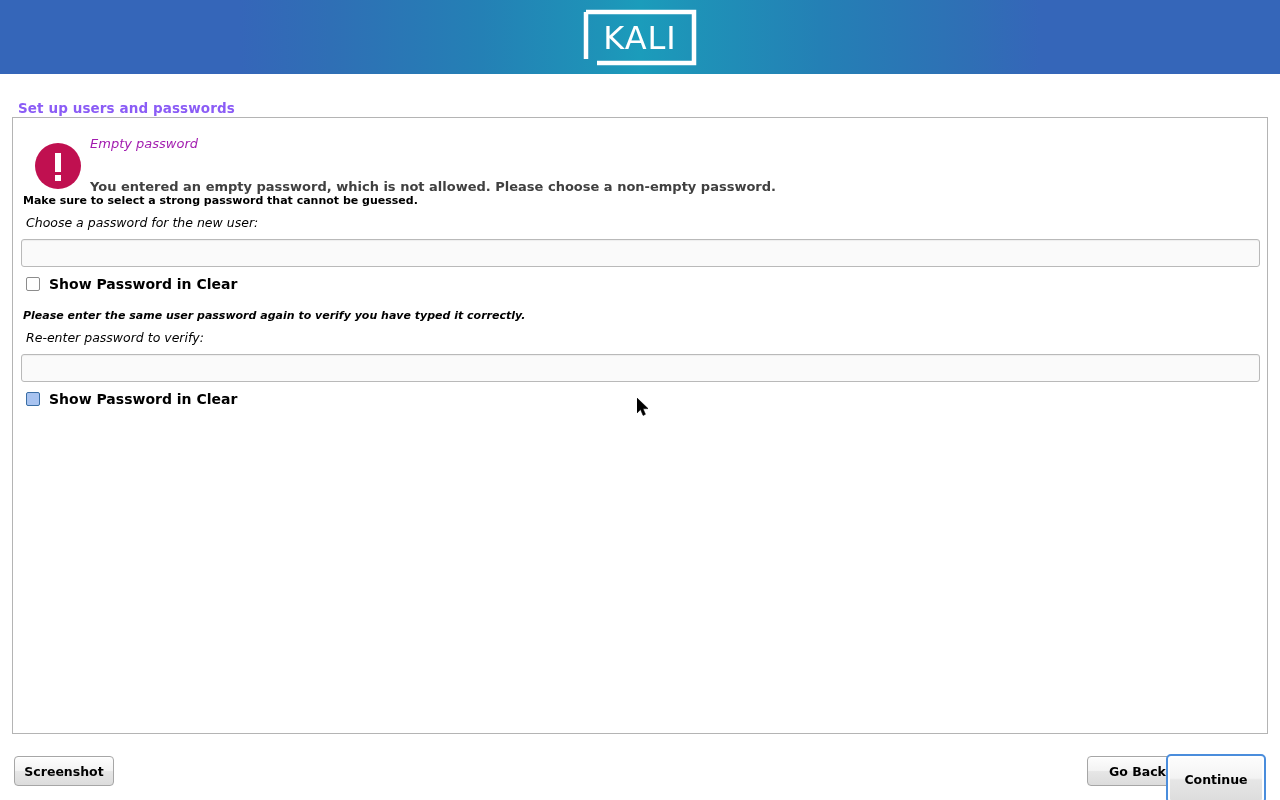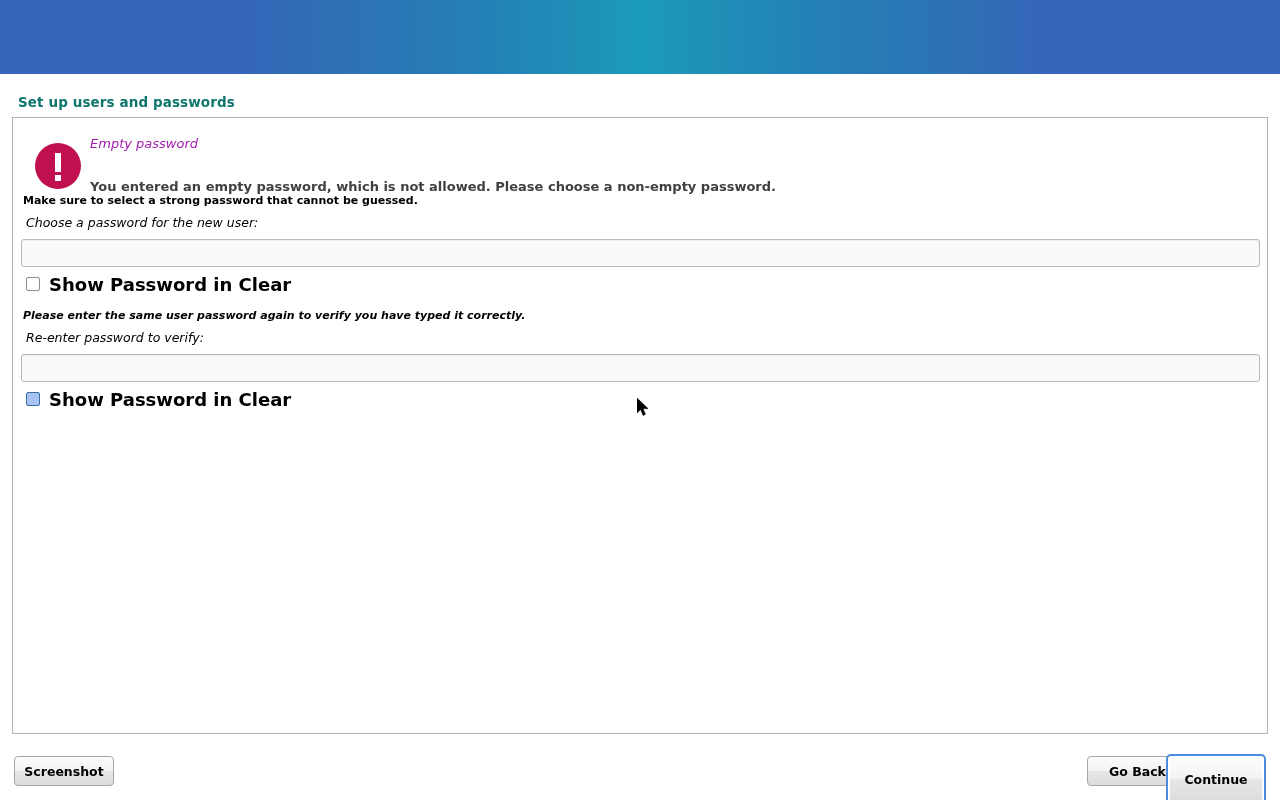--- a/index.html
+++ b/index.html
@@ -33,24 +33,24 @@
   #kali-logo {
     position: absolute;
     left: 583px; top: 9px;
     width: 114px; height: 57px;
   }
   #kali-logo svg { display: block; }
 
   
   #page-title {
     position: absolute;
-    left: 18px; top: 94px;
+    left: 18px; top: 100px;
     font-size: 13.5px;
     font-weight: bold;
-    color: #0f766e;
+    color: #8b5cf6;
     letter-spacing: 0.1px;
   }
 
   
   #content-panel {
     position: absolute;
     left: 12px; top: 117px;
     width: 1256px; height: 617px;
     border: 1px solid #b4b4b4;
     background: #ffffff;
@@ -151,21 +151,21 @@
     border: 1px solid #8c8c8c;
     background: #ffffff;
     border-radius: 2px;
     flex: none;
   }
   .chk-box.focused {
     border: 1px solid #3a6ea5;
     background: #a8c3f0;
   }
   .chk-label {
-    font-size: 18px;
+    font-size: 14px;
     font-weight: bold;
     color: #000000;
     white-space: nowrap;
   }
 
   
   #cursor {
     position: absolute;
     left: 637px; top: 398px;
     width: 12px; height: 19px;
@@ -197,20 +197,29 @@
     border-radius: 5px;
     box-shadow: inset 0 0 0 2px #ffffff;
   }
 </style>
 </head>
 <body>
 
 <div id="banner">
   <div id="banner-stripe-l"></div>
   <div id="banner-stripe-r"></div>
+  <div id="kali-logo">
+    <svg width="114" height="57" viewBox="0 0 114 57" xmlns="http://www.w3.org/2000/svg">
+
+      <path d="M3,3 H111 V54 H30" fill="none" stroke="#ffffff" stroke-width="4.5"></path>
+      <path d="M3,3 V50" fill="none" stroke="#ffffff" stroke-width="4.5"></path>
+      <path d="M14,54 H30" fill="none" stroke="#ffffff" stroke-width="4.5"></path>
+      <text x="57" y="40" fill="#ffffff" font-family="DejaVu Sans, Liberation Sans, sans-serif" font-size="32" text-anchor="middle" letter-spacing="1">KALI</text>
+    </svg>
+  </div>
 </div>
 
 <div id="page-title">Set up users and passwords</div>
 
 <div id="content-panel">
 
   <div id="error-block">
     <div id="error-icon">
       <div class="bang-bar"></div>
       <div class="bang-dot"></div>

